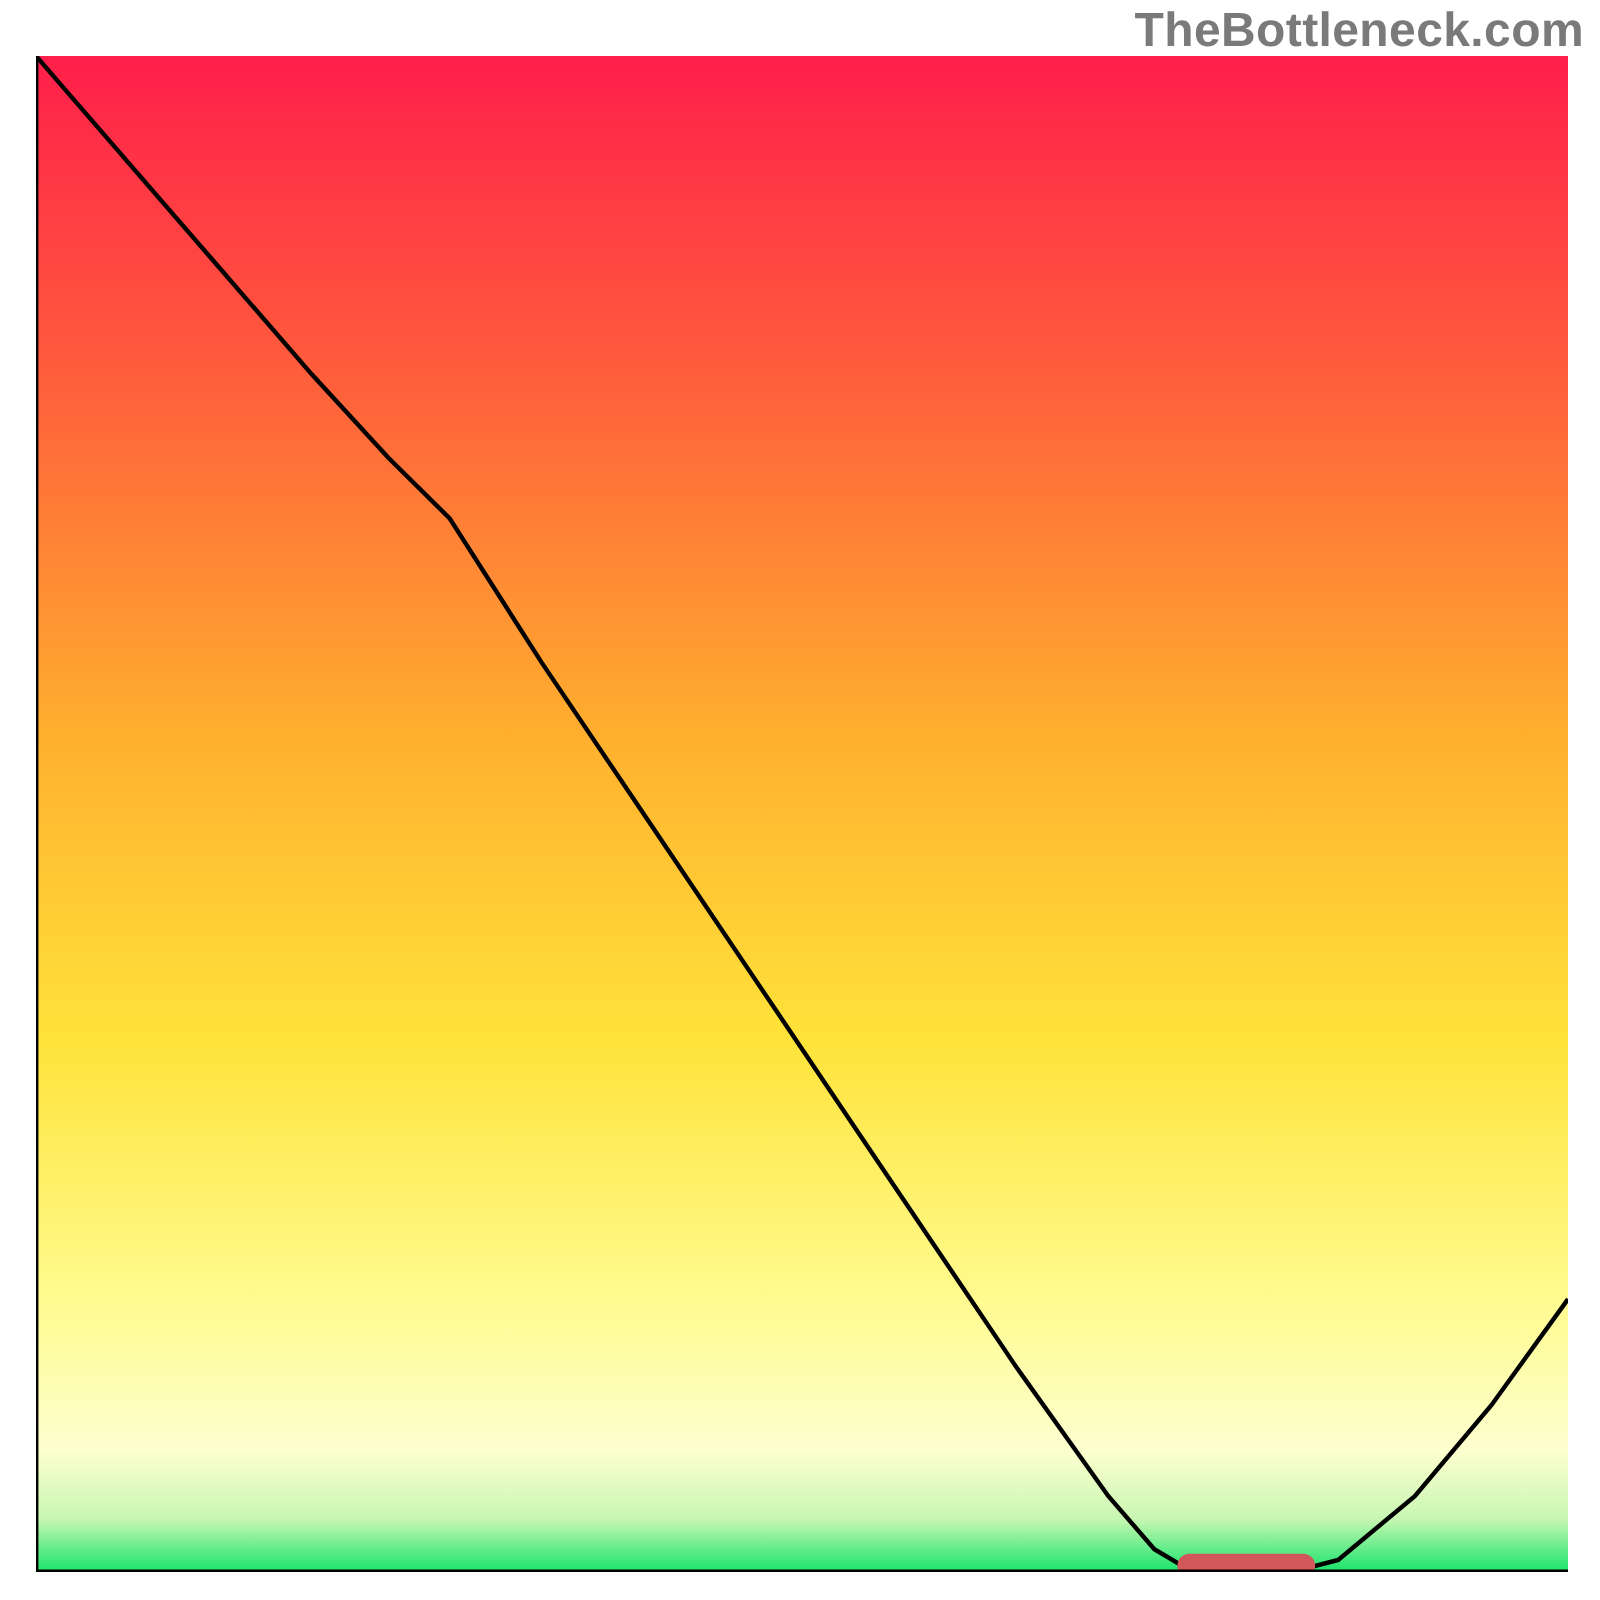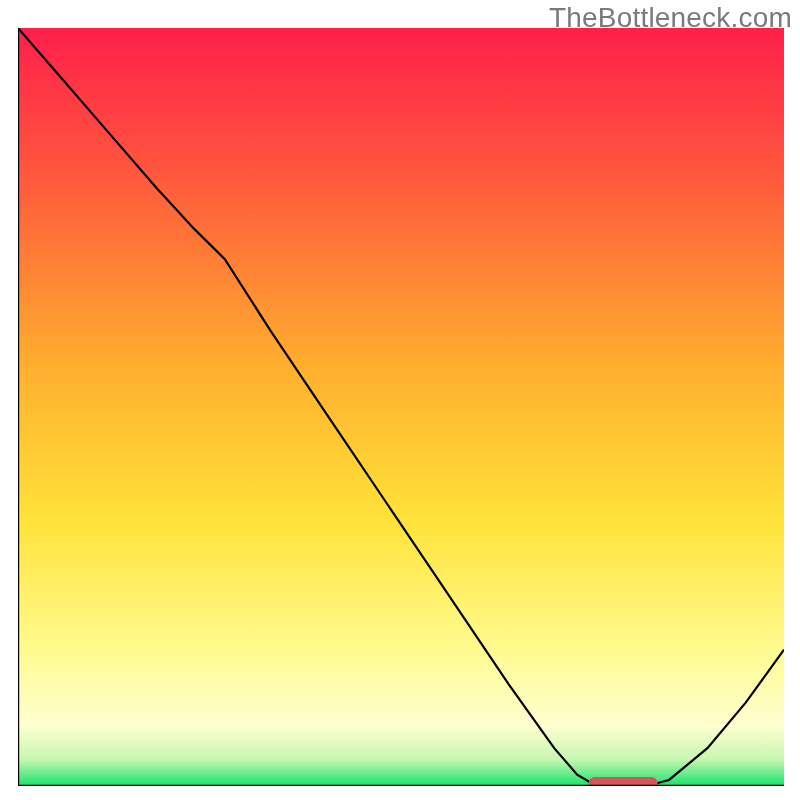--- a/index.html
+++ b/index.html
@@ -13,22 +13,22 @@
   }
   .chart-container {
     position: relative;
     width: 800px;
     height: 800px;
   }
   .watermark {
     position: absolute;
     top: 2px;
     right: 8px;
-    font-size: 28px;
-    font-weight: 400;
+    font-size: 24px;
+    font-weight: 700;
     color: #7a7a7a;
     letter-spacing: 0.2px;
     z-index: 5;
     user-select: none;
   }
   .plot-area {
     position: absolute;
     left: 18px;
     top: 28px;
     width: 766px;

